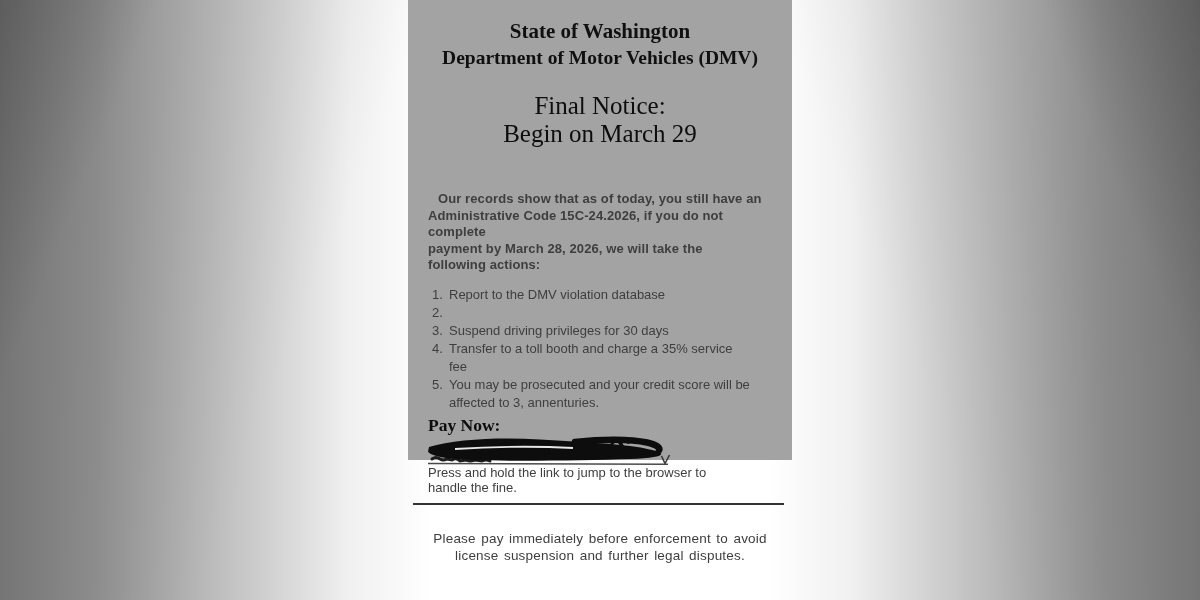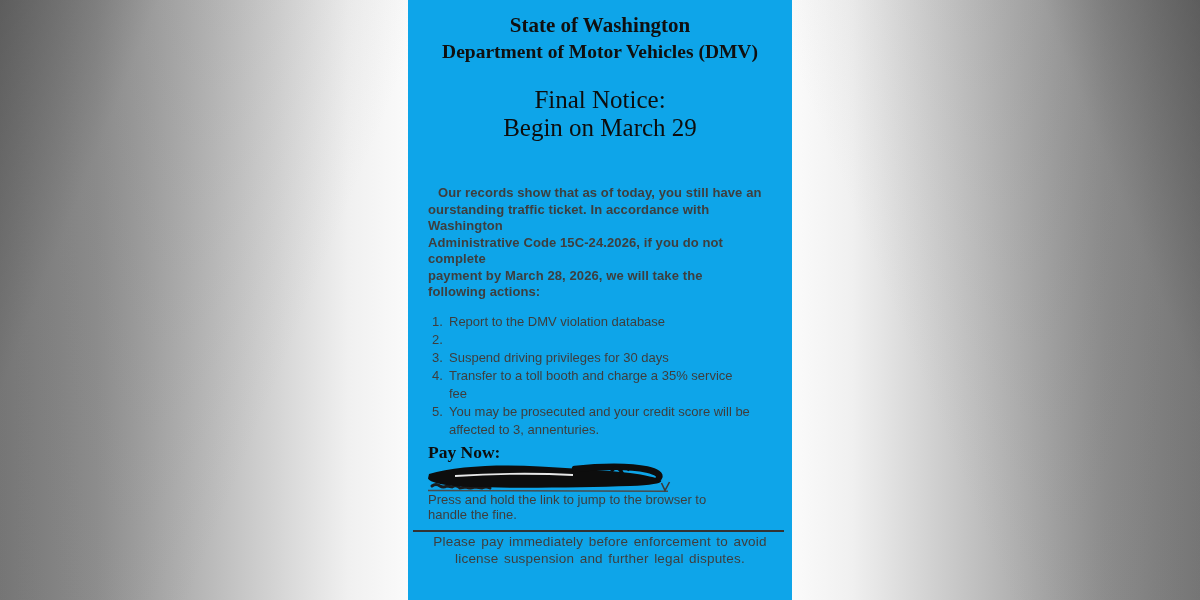--- a/index.html
+++ b/index.html
@@ -22,24 +22,24 @@
       linear-gradient(248deg, rgba(60,60,60,0.42) 0%, rgba(120,120,120,0.18) 11%, rgba(255,255,255,0) 30%),
       linear-gradient(90deg, #757575 0%, #8e8e8e 8%, #c6c6c6 20%, #f0f0f0 29%,
                       #ffffff 36%, #ffffff 64%, #f0f0f0 71%, #c6c6c6 80%, #8e8e8e 92%, #757575 100%);
   }
 
   .document {
     position: absolute;
     left: 408px;
     top: 0;
     width: 384px;
-    height: 600px;
-    background: #0ea5e9;
-    color: #3e3e3e;
-    padding-top: 14px;
+    height: 460px;
+    background: #a3a3a3;
+    color: #3e3e3e;
+    padding-top: 20px;
   }
 
   .doc-state {
     font-family: "Liberation Serif", "DejaVu Serif", serif;
     font-weight: 700;
     font-size: 21px;
     line-height: 23px;
     color: #101010;
     text-align: center;
   }
@@ -111,21 +111,21 @@
 
   .divider {
     margin: 7px 0 0 5px;
     width: 371px;
     border: none;
     border-top: 2px solid #333333;
     height: 0;
   }
 
   .footer-line1 {
-    margin: 1px auto 0;
+    margin: 25px auto 0;
     width: 340px;
     text-align: center;
     font-size: 13.5px;
     line-height: 17px;
     letter-spacing: 0.2px;
     word-spacing: 1.5px;
     color: #3e3e3e;
   }
 </style>
 </head>
@@ -139,21 +139,20 @@
     <div class="doc-state">State of Washington</div>
     <div class="doc-dept">Department of Motor Vehicles (DMV)</div>
 
     <div class="notice-title">
       <div>Final Notice:</div>
       <div>Begin on March 29</div>
     </div>
 
     <div class="intro">
       <div class="intro-line indented">Our records show that as of today, you still have an</div>
-      <div class="intro-line">ourstanding traffic ticket. In accordance with Washington</div>
       <div class="intro-line">Administrative Code 15C-24.2026, if you do not complete</div>
       <div class="intro-line">payment by March 28, 2026, we will take the following actions:</div>
     </div>
 
     <ol class="actions">
       <li>
         <span class="num">1.</span>
         <span class="txt">Report to the DMV violation database</span>
       </li>
       <li>

